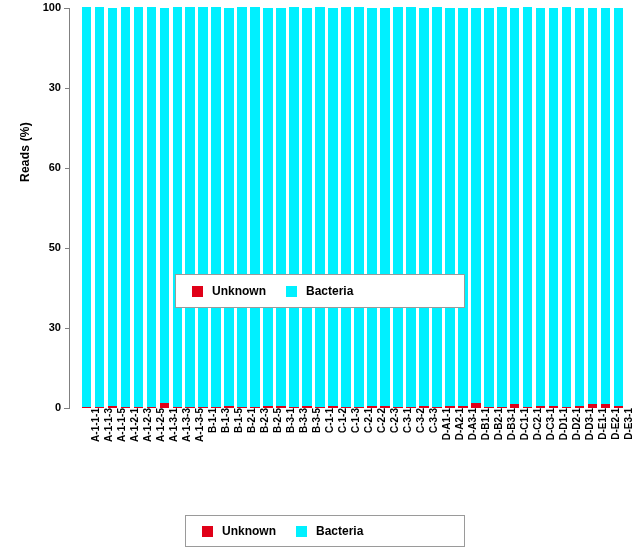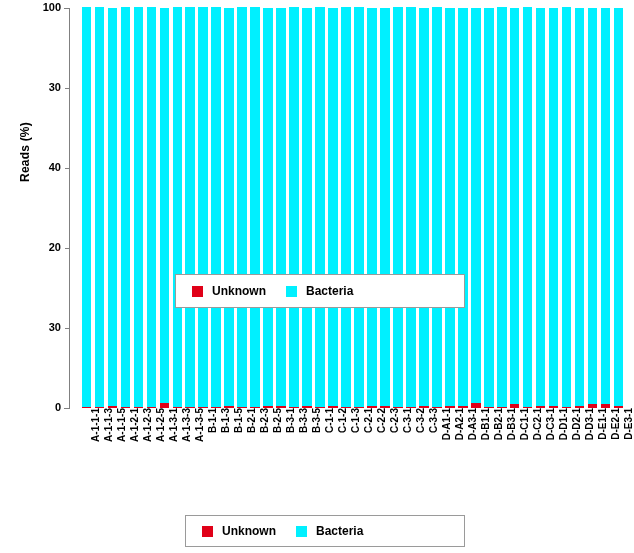--- a/index.html
+++ b/index.html
@@ -181,25 +181,25 @@
       <div class="y-tick-row" style="top: 408px;">
         <div class="y-tick-mark"></div>
         <div class="y-tick-label">0</div>
       </div>
       <div class="y-tick-row" style="top: 328px;">
         <div class="y-tick-mark"></div>
         <div class="y-tick-label">30</div>
       </div>
       <div class="y-tick-row" style="top: 248px;">
         <div class="y-tick-mark"></div>
-        <div class="y-tick-label">20</div>
+        <div class="y-tick-label">50</div>
       </div>
       <div class="y-tick-row" style="top: 168px;">
         <div class="y-tick-mark"></div>
-        <div class="y-tick-label">40</div>
+        <div class="y-tick-label">60</div>
       </div>
       <div class="y-tick-row" style="top: 88px;">
         <div class="y-tick-mark"></div>
         <div class="y-tick-label">30</div>
       </div>
       <div class="y-tick-row" style="top: 8px;">
         <div class="y-tick-mark"></div>
         <div class="y-tick-label">100</div>
       </div>
     </div>

